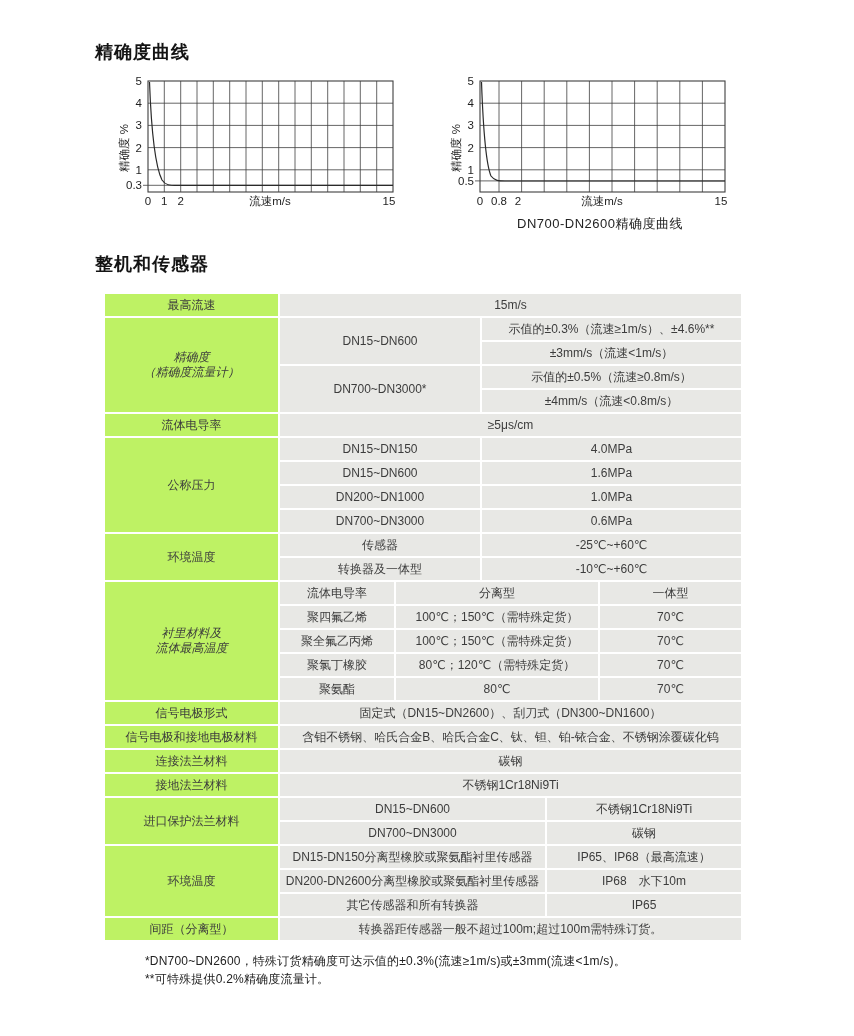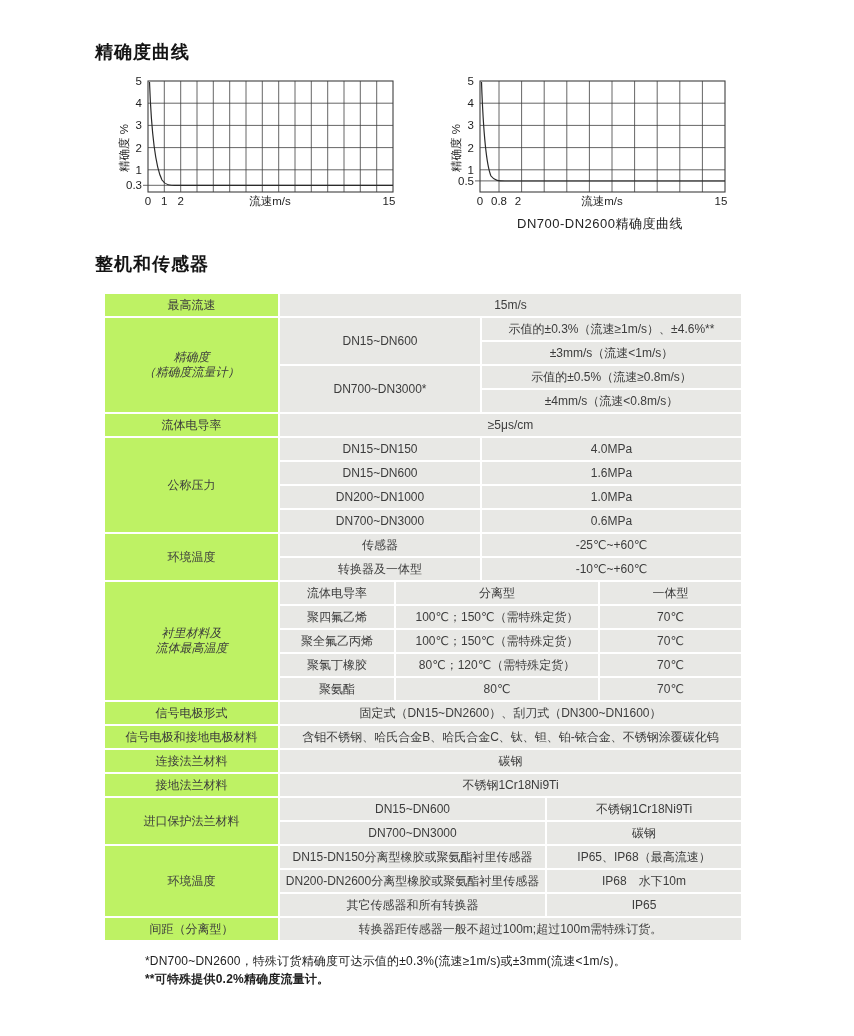--- a/index.html
+++ b/index.html
@@ -34,21 +34,21 @@
   }
   #spec-table td { height:22px; text-align:center; vertical-align:middle; padding:0 2px; overflow:hidden; }
   #spec-table td.lbl { background:#bef264; }
   #spec-table td.val { background:#e8e8e5;margin-top:9px; }
   .two-line span { display:block; line-height:1.25;font-style:italic; }
 
   .footnote {
     position:absolute; left:112px; font-size:12px; color:#222; letter-spacing:0.2px;margin-left:33px;
   }
   #footnote-1 { top:953px; }
-  #footnote-2 { top:971px;font-weight:bold; }
+  #footnote-2 { top:971px; }
 </style>
 </head>
 <body>
 
 <div class="heading" id="heading-accuracy">精确度曲线</div>
 
 <div class="chart" id="chart-1">
   <svg width="300" height="136" viewBox="0 0 300 136">
 
     <rect class="plot-frame" x="30" y="7" width="245" height="111"></rect>

